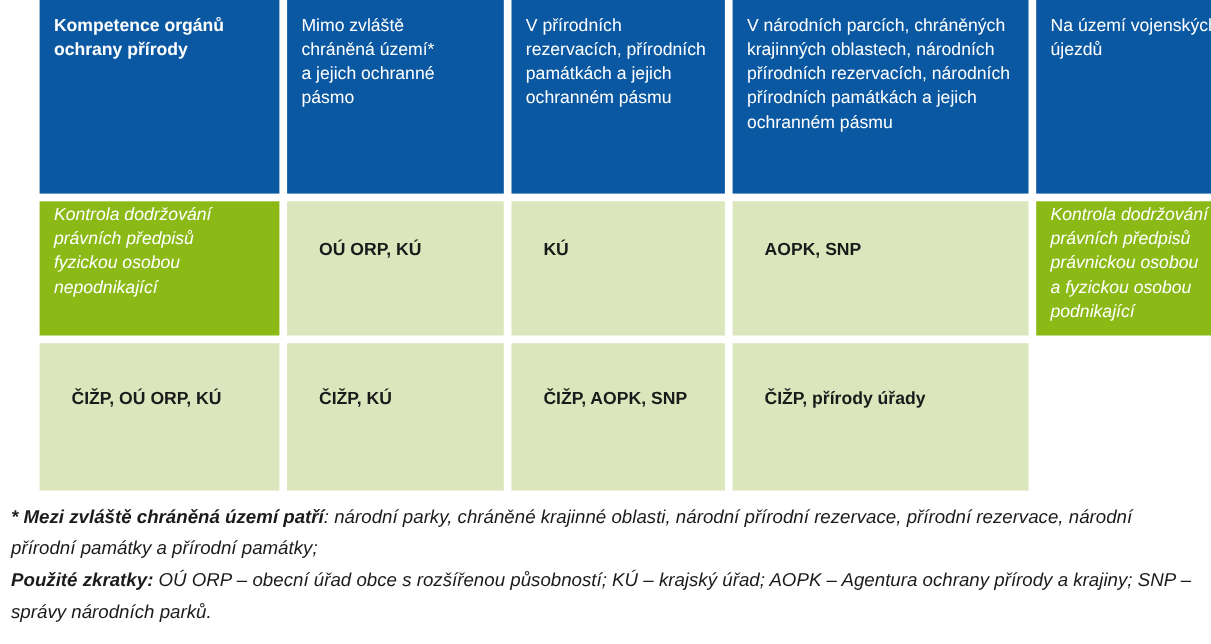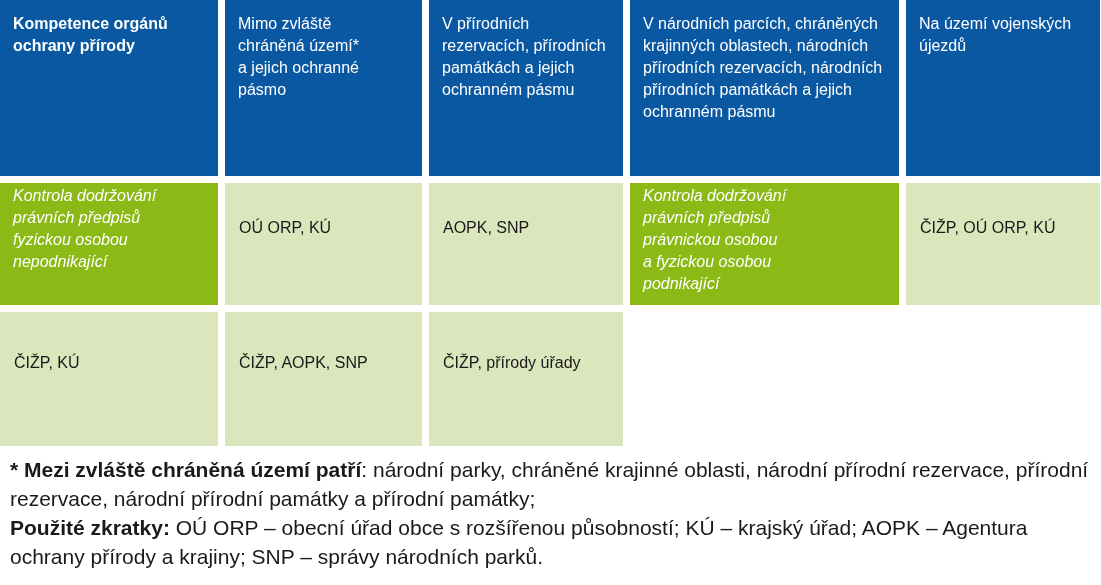--- a/index.html
+++ b/index.html
@@ -17,20 +17,21 @@
     font-family: "Liberation Sans", "DejaVu Sans", sans-serif;
     overflow: hidden;
   }
   .table {
     width: 1058px;
     display: grid;
     grid-template-columns: 218px 197px 194px 269px 194px;
     grid-template-rows: 176px 122px 134px;
     gap: 7px;
     background: var(--page-bg);
+    margin-left: 36px;
   }
   .cell {
     font-size: 16px;
     line-height: 22px;
     white-space: pre-line;
     overflow: hidden;
   }
   .head {
     background: var(--header-bg);
     color: var(--header-text);
@@ -41,26 +42,28 @@
     background: var(--label-bg);
     color: var(--header-text);
     padding: 2px 10px 0 13px;
     font-style: italic;
   }
   .data {
     background: var(--cell-bg);
     color: var(--cell-text);
     display: flex;
     align-items: center;
-    padding: 0 10px 32px 14px;
+    padding: 0 10px 32px 29px;
+    font-weight: bold;
   }
   .notes {
     padding: 9px 10px 0 10px;
-    font-size: 21px;
+    font-size: 17px;
     line-height: 29px;
+    font-style: italic;
     color: var(--cell-text);
   }
   .notes .lead { font-weight: bold; }
 </style>
 </head>
 <body>
 
 <div class="table">
 
   <div class="cell head corner">Kompetence orgánů
@@ -79,20 +82,21 @@
 přírodních památkách a jejich
 ochranném pásmu</div>
   <div class="cell head">Na území vojenských
 újezdů</div>
 
   <div class="cell label">Kontrola dodržování
 právních předpisů
 fyzickou osobou
 nepodnikající</div>
   <div class="cell data">OÚ ORP, KÚ</div>
+  <div class="cell data">KÚ</div>
   <div class="cell data">AOPK, SNP</div>
 
   <div class="cell label">Kontrola dodržování
 právních předpisů
 právnickou osobou
 a fyzickou osobou
 podnikající</div>
   <div class="cell data">ČIŽP, OÚ ORP, KÚ</div>
   <div class="cell data">ČIŽP, KÚ</div>
   <div class="cell data">ČIŽP, AOPK, SNP</div>

